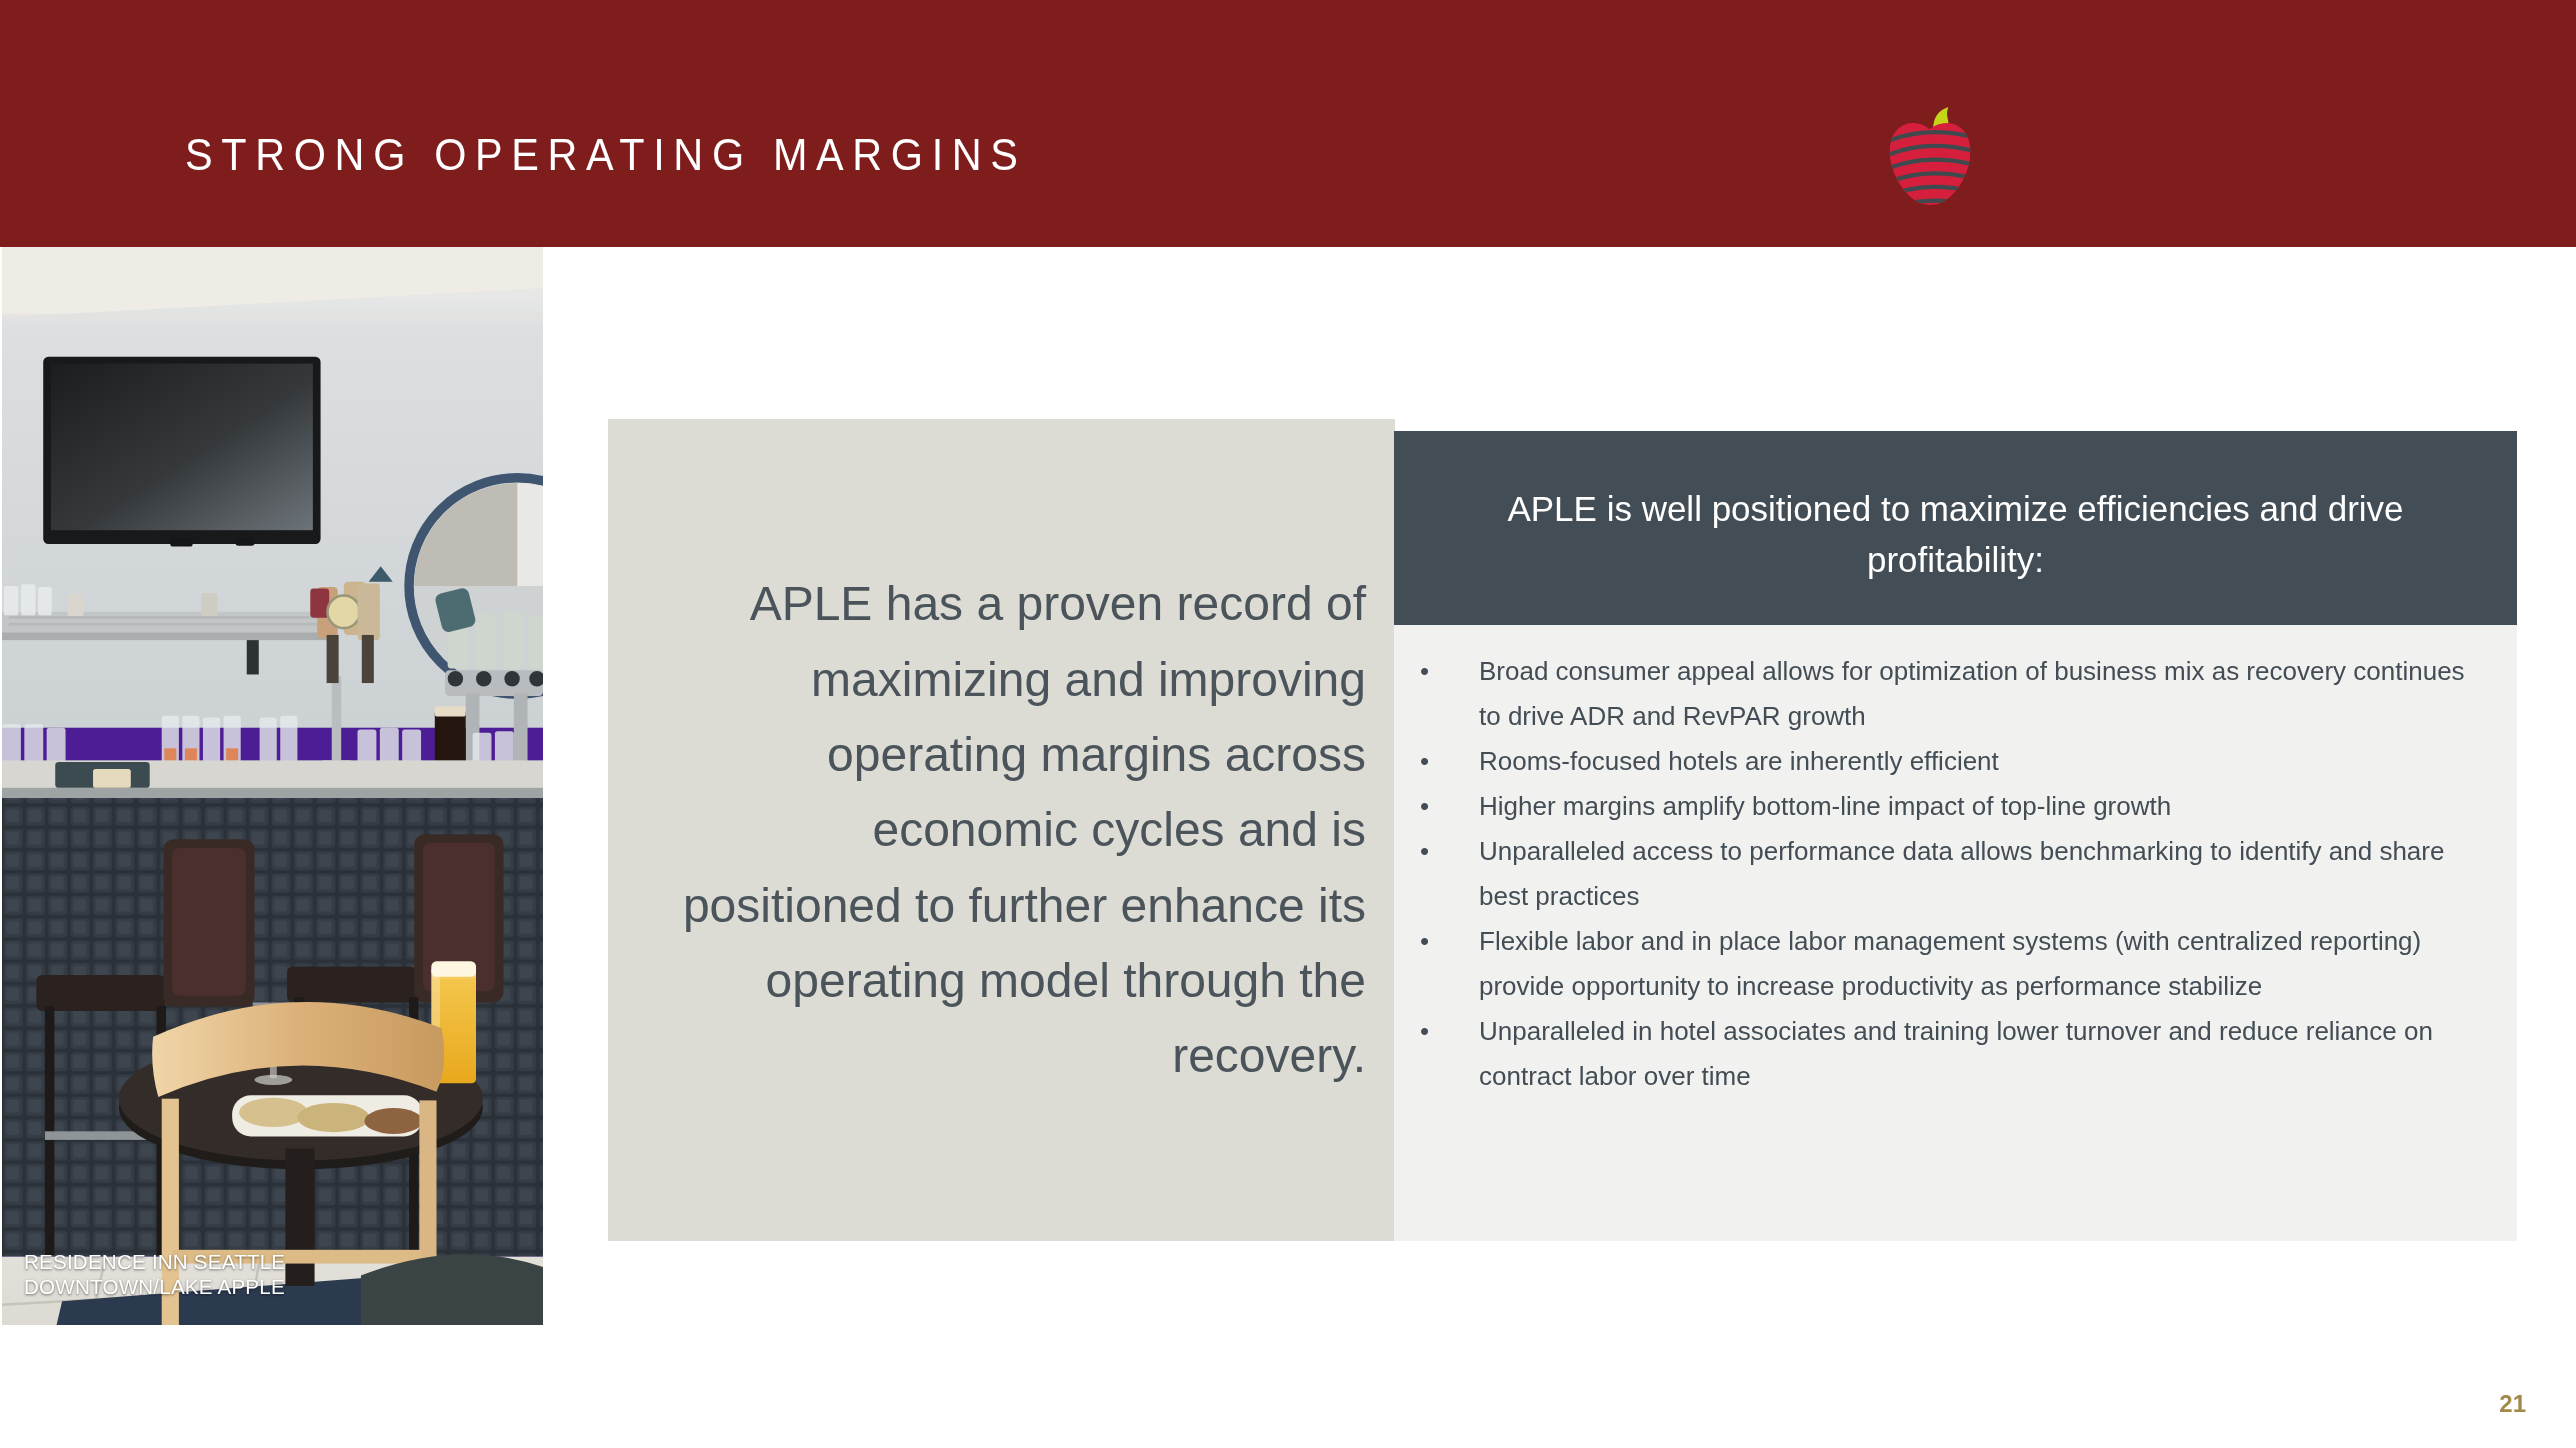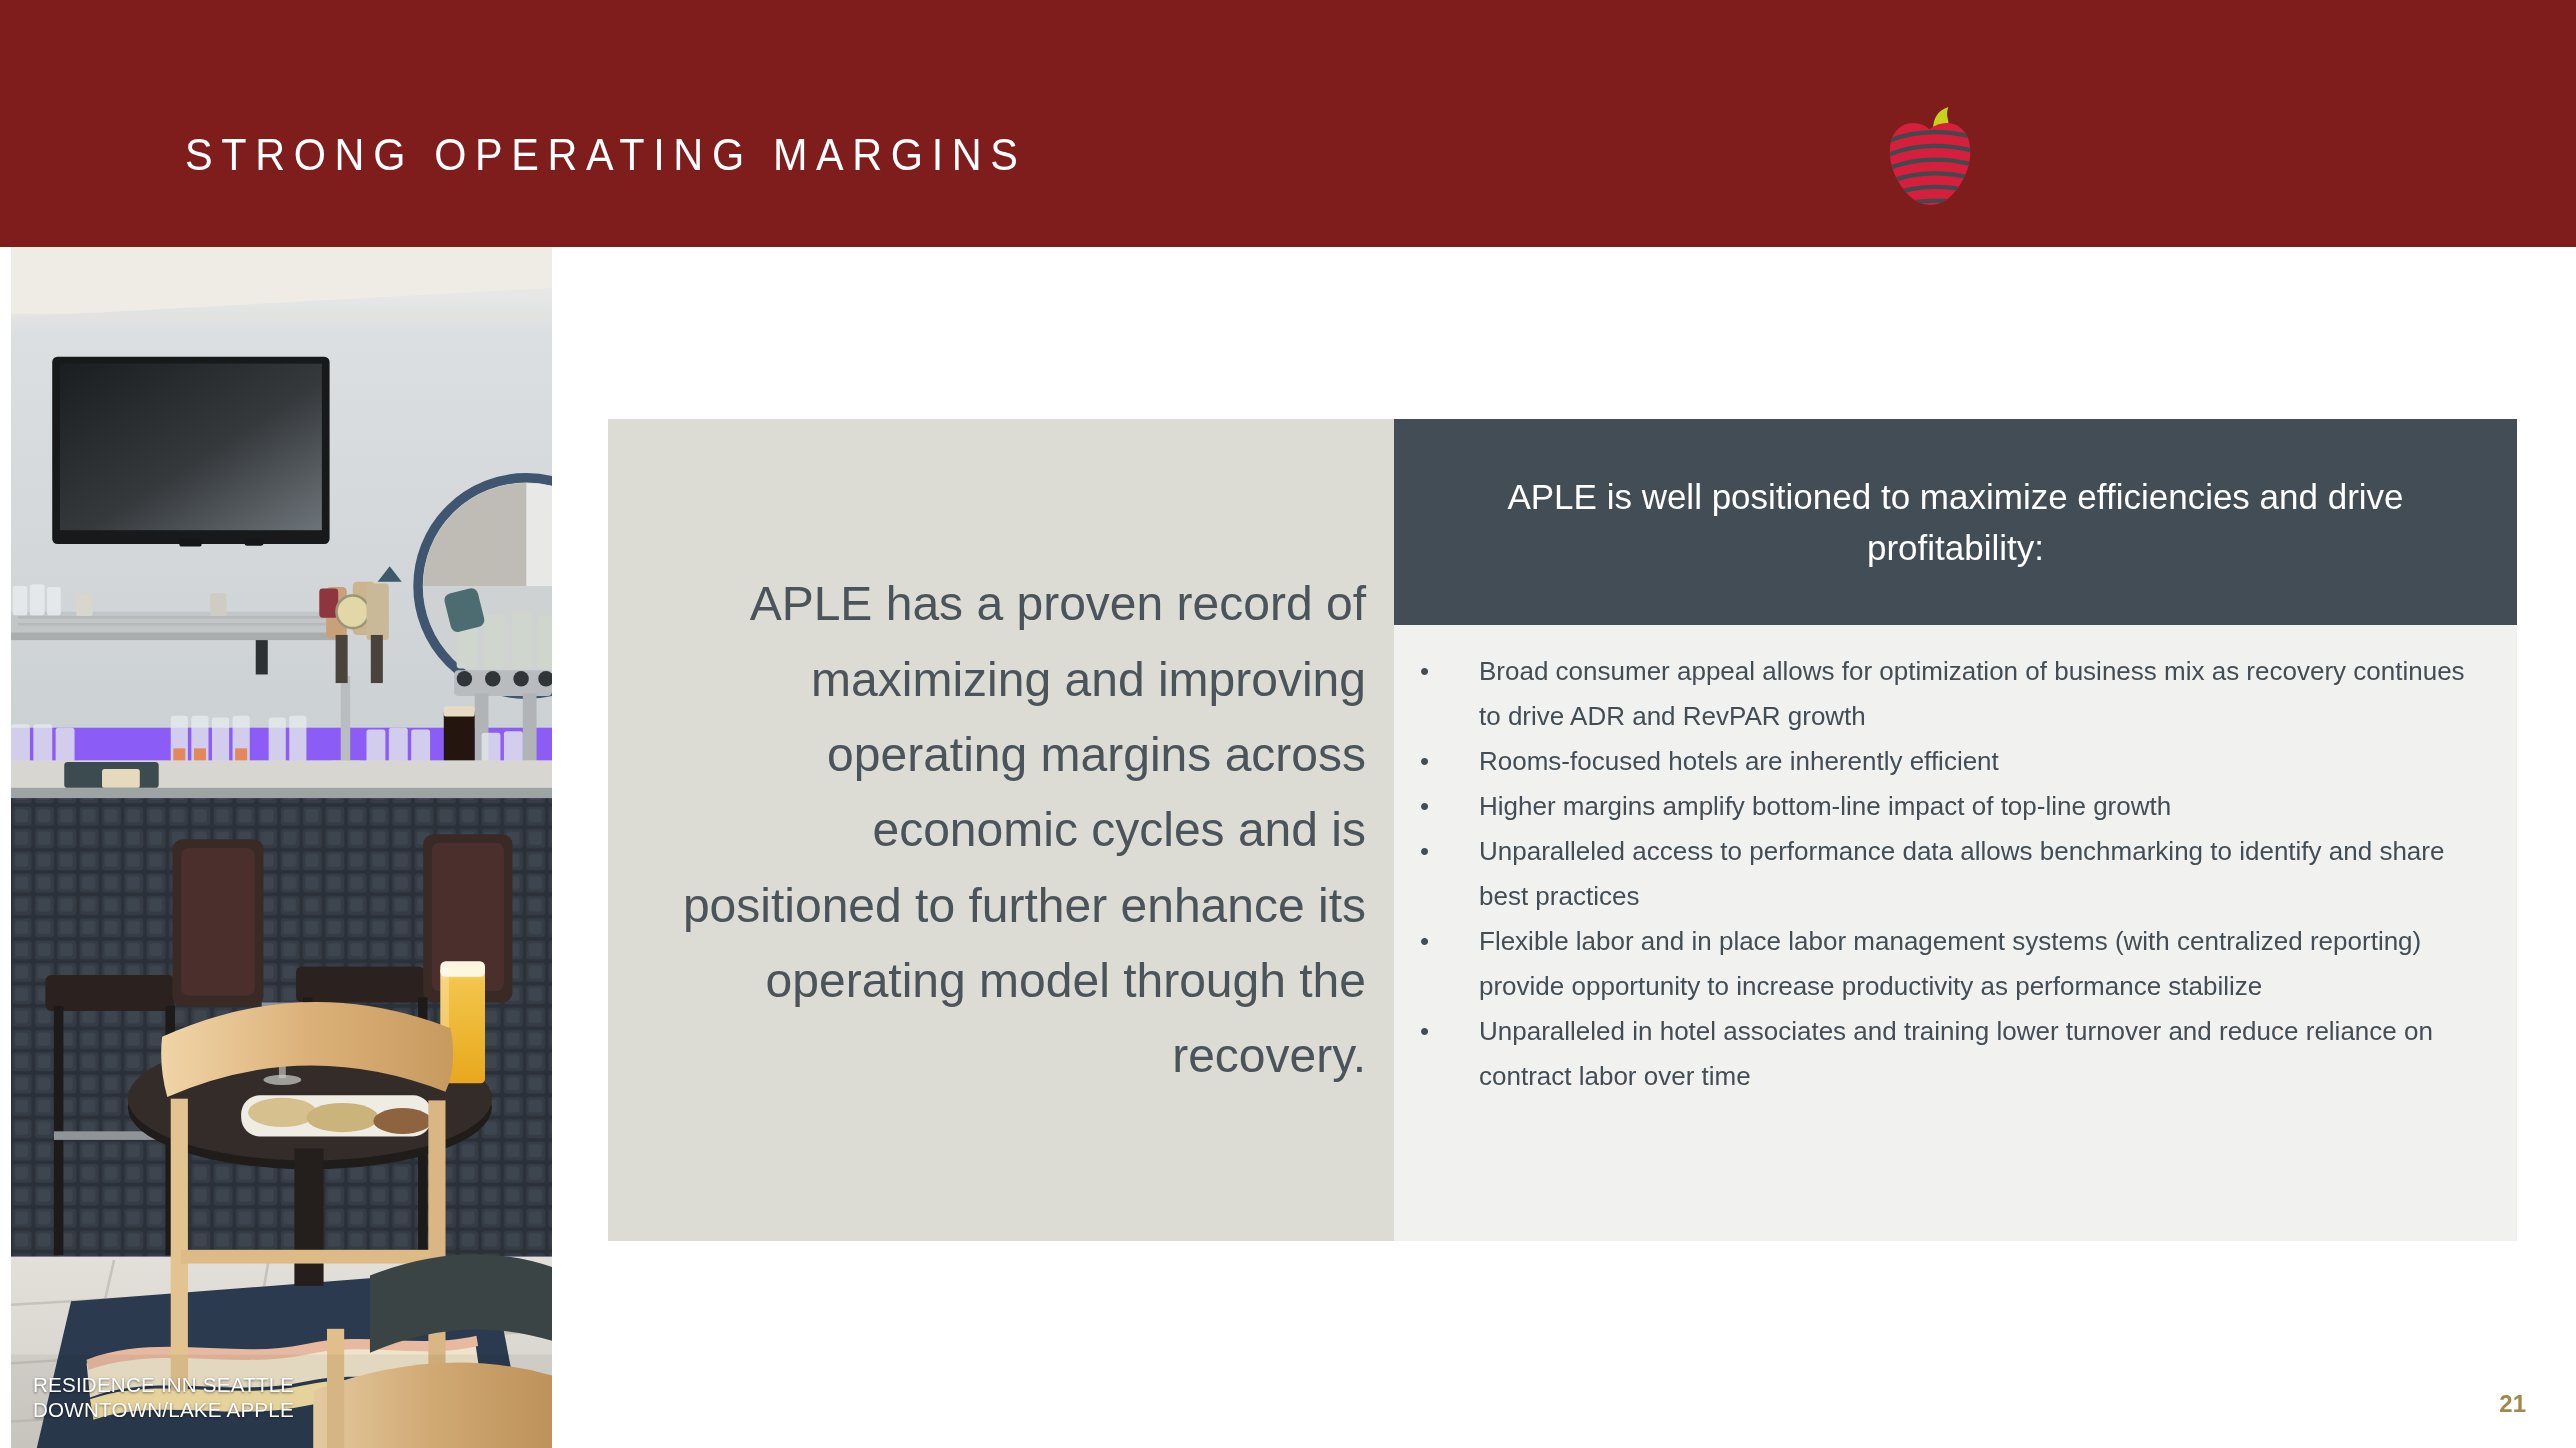--- a/index.html
+++ b/index.html
@@ -67,26 +67,26 @@
     letter-spacing: 1.9px;
     line-height: 1;
     white-space: nowrap;
   }
   .logo-words .white { color: #ffffff; }
   .logo-words .gold { color: #b79d55; }
 
   
   .photo {
     position: absolute;
-    left: 11px;
+    left: 2px;
     top: 247px;
     width: 541px;
-    height: 1201px;
+    height: 1078px;
     overflow: hidden;
-    background: #8b5cf6;
+    background: #4c1d95;
   }
   .photo-svg { display: block; width: 541px; height: 1201px; }
   .photo-caption {
     position: absolute;
     left: 22px;
     bottom: 26px;
     color: #ffffff;
     font-size: 20.6px;
     line-height: 1.18;
     letter-spacing: 0.2px;
@@ -119,21 +119,21 @@
   
   .right-col {
     position: absolute;
     left: 1394px;
     top: 419px;
     width: 1123px;
     height: 822px;
   }
   .callout-head {
     position: absolute;
-    left: 0; top: 0;
+    left: 0; top: 12px;
     width: 1123px;
     height: 206px;
     background: #434d55;
     display: flex;
     align-items: center;
     justify-content: center;
     box-sizing: border-box;
     padding: 0 36px;
   }
   .callout-head-text {

